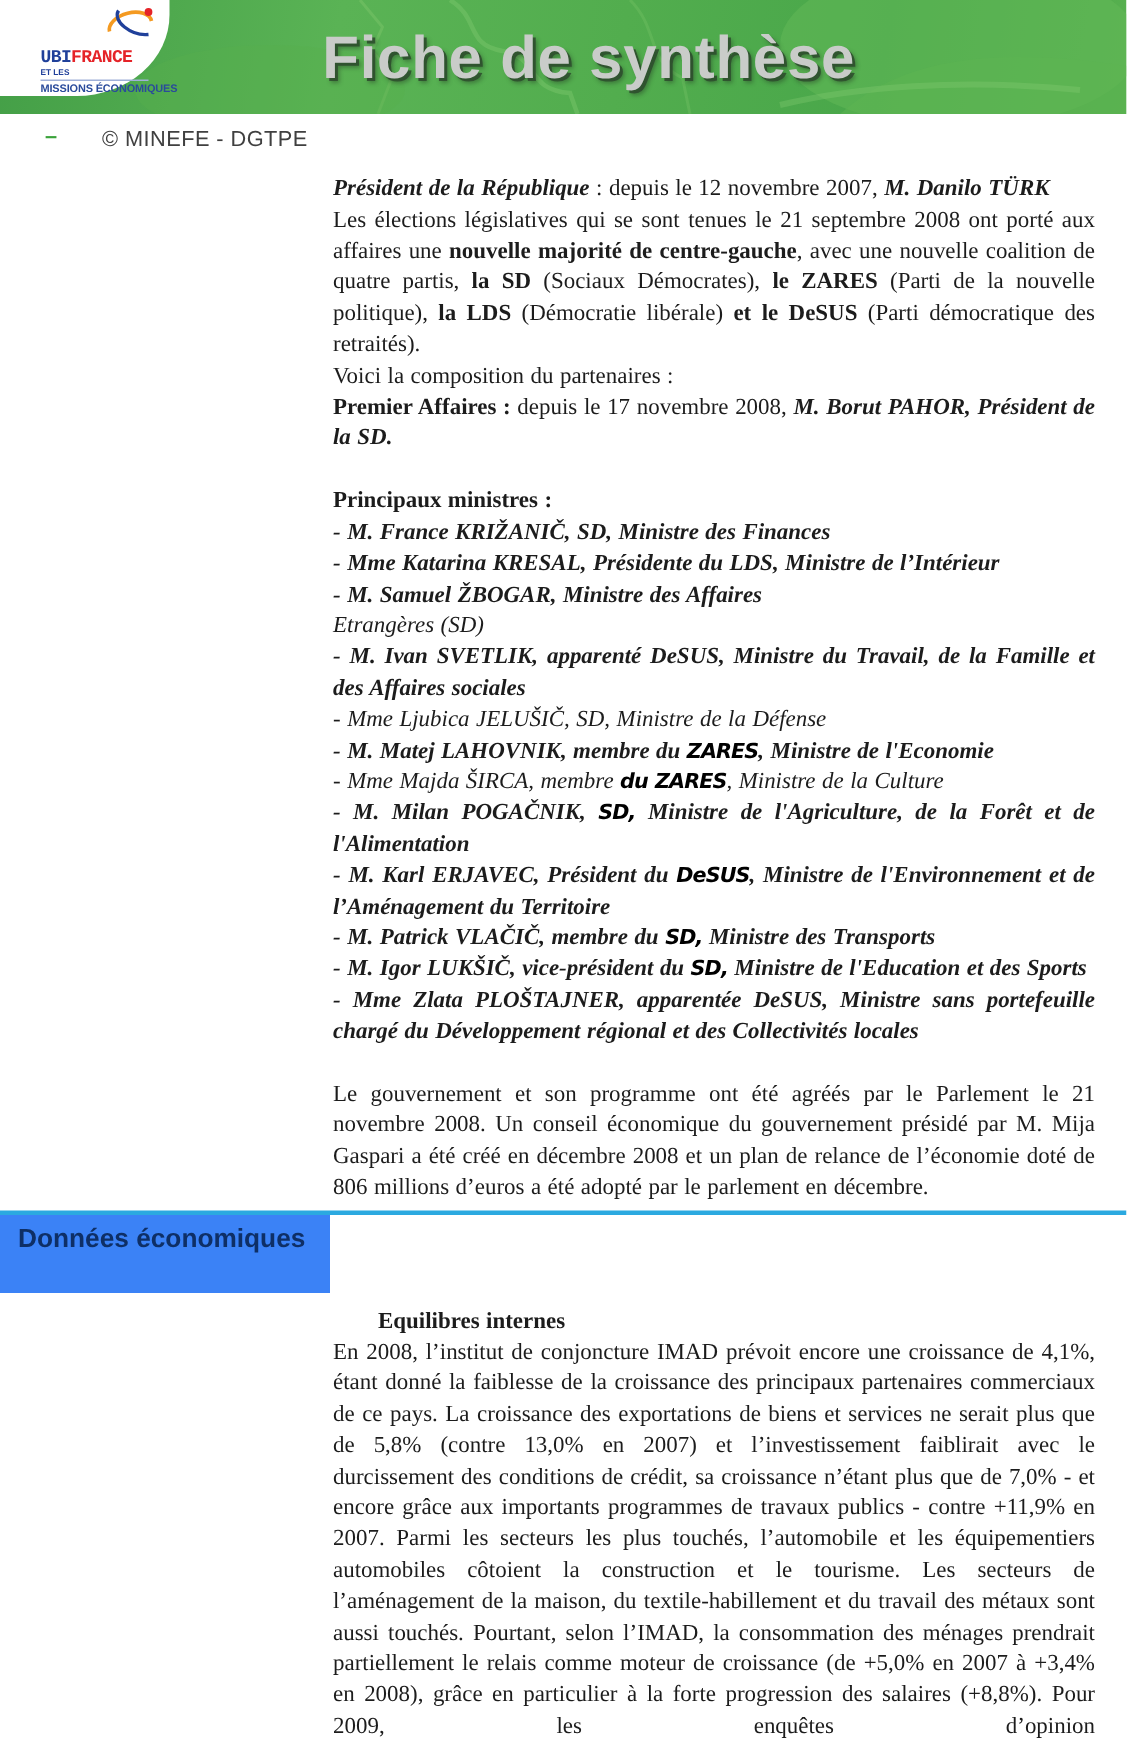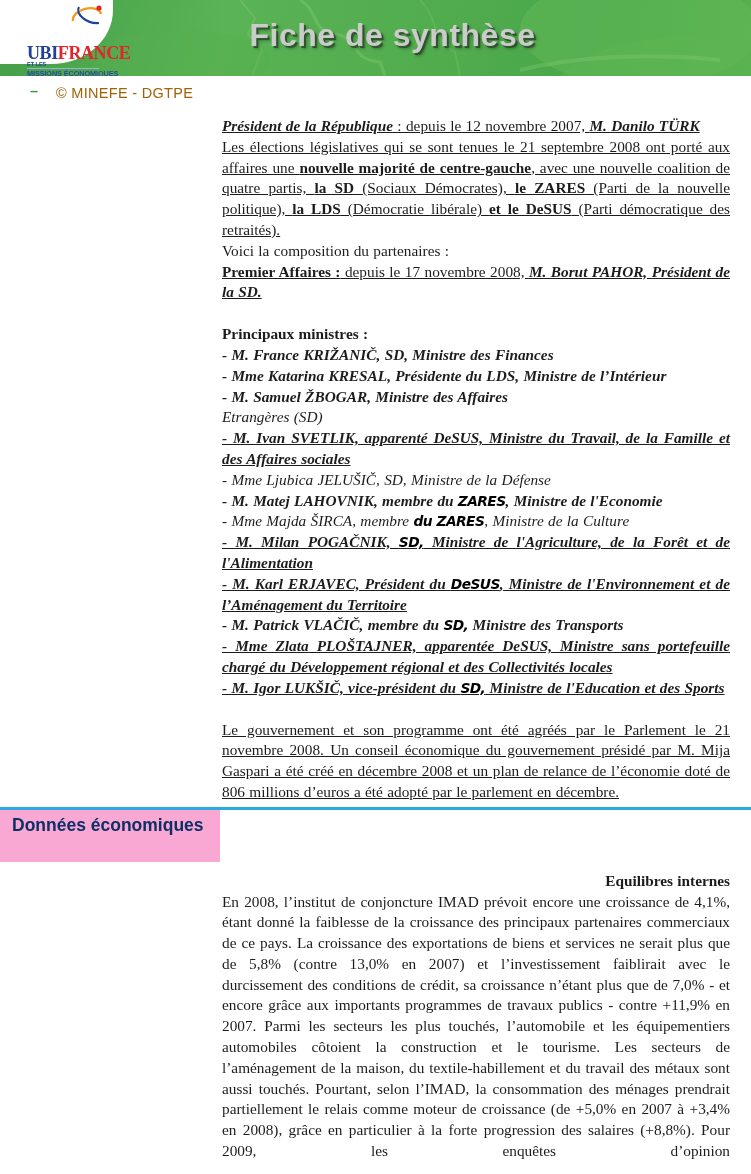--- a/index.html
+++ b/index.html
@@ -15,66 +15,66 @@
   .banner {
     position: relative; height: 76px;
     background: linear-gradient(100deg, #449f47 0%, #5ab355 30%, #52ad4e 55%, #49a74a 78%, #57b04f 100%);
     overflow: hidden;
   }
   .banner svg.map { position: absolute; top: 0; left: 0; width: 100%; height: 100%; }
   .banner-title {
     position: absolute; left: 0; right: 0; top: 17px;
     text-align: center; padding-left: 34px;
     font-family: "Liberation Sans", sans-serif;
-    font-size: 32px; font-weight: bold; letter-spacing: 0.5px;
+    font-size: 40px; font-weight: bold; letter-spacing: 0.5px;
     color: #c9ccc9;
     text-shadow: 2px 2px 0 rgba(45,75,45,0.85), 3px 3px 3px rgba(35,60,35,0.45);
   }
   .logo-box {
     position: absolute; top: 0; left: 0;
     width: 113px; height: 64px;
     background: #ffffff;
     border-bottom-right-radius: 62px 54px;
     padding: 4px 0 0 27px;
   }
   .logo-mark { margin-left: 22px; height: 22px; }
-  .logo-line1 { font-family: Liberation Serif, serif; font-weight: bold; font-size: 18px; letter-spacing: -0.4px; line-height: 15px; white-space: nowrap; margin-top: 16px; }
+  .logo-line1 { font-family: Liberation Mono, monospace; font-weight: bold; font-size: 12px; letter-spacing: -0.4px; line-height: 15px; white-space: nowrap; }
   .logo-ubi { color: #20409a; }
   .logo-france { color: #e52328; }
   .logo-etles { font-family: "Liberation Sans", sans-serif; font-size: 5.5px; color: #20409a; font-weight: bold; line-height: 6px; border-bottom: 0.5px solid #9fb0d8; width: 72px; padding-bottom: 1px; }
   .logo-missions { font-family: "Liberation Sans", sans-serif; font-size: 7.3px; color: #2a4b9b; font-weight: bold; letter-spacing: -0.1px; line-height: 9px; white-space: nowrap; }
 
   
   .copyright-row {
     position: relative; height: 18px; margin-top: 9px; margin-bottom: 13px;
     font-family: "Liberation Sans", sans-serif; font-size: 14.5px;
   }
   .copy-dash { position: absolute; left: 30px; top: -2px; color: #3aa23a; font-weight: bold; }
-  .copy-text { position: absolute; left: 56px; top: 0; color: #a16207; letter-spacing: 0.3px; }
+  .copy-text { position: absolute; left: 68px; top: 0; color: #404040; letter-spacing: 0.3px; }
 
   
   .doc-body { width: 751px; }
   .body-p {
     margin: 0 21px 0 222px;
     font-size: 15.3px; line-height: 20.8px;
     color: #1c1c1c;
     word-spacing: 0.5px;
   }
-  .body-p.justify { text-align: justify; text-decoration: underline; }
+  .body-p.justify { text-align: justify; }
   .body-p.cutoff { text-align: justify; text-align-last: justify; }
   .spacer { height: 21px; }
   .seg.b { font-weight: bold; }
   .seg.i { font-style: italic; }
   .seg.heavy {
     font-family: "DejaVu Sans", sans-serif;
     font-weight: bold; font-style: italic;
     font-size: 13.8px; letter-spacing: -0.6px;
     color: #000;
   }
-  .heading { font-weight: bold; padding-left: 30px; margin-top: 2px; text-align: right; }
+  .heading { font-weight: bold; padding-left: 30px; margin-top: 2px; }
 
   
   .section-divider { margin-top: 4px; margin-bottom: 9px; }
   .blue-rule { height: 3px; width: 751px; }
   .section-label {
     width: 220px; min-height: 52px;
     padding: 4px 10px 6px 12px;
     font-family: "Liberation Sans", sans-serif;
     font-weight: bold; font-size: 17.5px; line-height: 22px;
   }
@@ -123,23 +123,23 @@
     <p class="body-p"><span class="seg b i">- Mme Katarina KRESAL, Présidente du LDS, Ministre de l’Intérieur</span></p>
     <p class="body-p"><span class="seg b i">- M. Samuel  ŽBOGAR, Ministre des Affaires</span></p>
     <p class="body-p"><span class="seg i">Etrangères (SD)</span></p>
     <p class="body-p justify"><span class="seg b i">- M.  Ivan SVETLIK, apparenté DeSUS, Ministre du Travail, de la Famille et des Affaires  sociales</span></p>
     <p class="body-p"><span class="seg i">- Mme Ljubica JELUŠIČ, SD, Ministre de la Défense</span></p>
     <p class="body-p"><span class="seg b i">- M. Matej LAHOVNIK, membre du </span><span class="seg heavy">ZARES</span><span class="seg b i">, Ministre de l'Economie</span></p>
     <p class="body-p"><span class="seg i">- Mme Majda ŠIRCA, membre </span><span class="seg heavy">du ZARES</span><span class="seg i">, Ministre de la Culture</span></p>
     <p class="body-p justify"><span class="seg b i">- M. Milan POGAČNIK, </span><span class="seg heavy">SD,</span><span class="seg b i">  Ministre de l'Agriculture, de la Forêt et de l'Alimentation</span></p>
     <p class="body-p justify"><span class="seg b i">- M. Karl ERJAVEC, Président du </span><span class="seg heavy">DeSUS</span><span class="seg b i">, Ministre de l'Environnement et de l’Aménagement du Territoire</span></p>
     <p class="body-p"><span class="seg b i">- M. Patrick VLAČIČ, membre du </span><span class="seg heavy">SD,</span><span class="seg b i"> Ministre des Transports</span></p>
+    <p class="body-p justify"><span class="seg b i">- M. Igor LUKŠIČ, vice-président du  </span><span class="seg heavy">SD,</span><span class="seg b i"> Ministre de l'Education et des Sports</span></p>
     <p class="body-p justify"><span class="seg b i">- Mme Zlata PLOŠTAJNER, apparentée DeSUS, Ministre sans portefeuille chargé du Développement régional et des Collectivités locales</span></p>
-    <p class="body-p justify"><span class="seg b i">- M. Igor LUKŠIČ, vice-président du  </span><span class="seg heavy">SD,</span><span class="seg b i"> Ministre de l'Education et des Sports</span></p>
     <div class="spacer"></div>
     <p class="body-p justify"><span class="seg">Le gouvernement et son programme ont été agréés par le Parlement le 21 novembre 2008.  Un conseil économique du gouvernement présidé par M. Mija Gaspari a été créé en décembre 2008 et un plan de relance de l’économie doté de 806 millions d’euros a été adopté par le parlement en décembre.</span></p>
     <div class="section-divider">
       <div class="blue-rule" style="background: rgb(43, 169, 224);"></div>
-      <div class="section-label" style="background: #f9a8d4; color: rgb(14, 47, 102);">Données économiques</div>
+      <div class="section-label" style="background: #3b82f6; color: rgb(14, 47, 102);">Données économiques</div>
     </div>
     <p class="body-p heading"><span class="seg b">Equilibres internes</span></p>
     <p class="body-p cutoff"><span class="seg">En 2008, l’institut de conjoncture IMAD prévoit encore une croissance de 4,1%, étant donné la faiblesse de la croissance des principaux partenaires commerciaux de ce pays. La croissance des exportations de biens et services ne serait plus que de 5,8% (contre 13,0% en 2007) et l’investissement faiblirait avec le durcissement des conditions de crédit, sa croissance n’étant plus que de 7,0% - et encore grâce aux importants programmes de travaux publics - contre +11,9% en 2007. Parmi les secteurs les plus touchés, l’automobile et les équipementiers automobiles côtoient la construction et le tourisme. Les secteurs de l’aménagement de la maison, du textile-habillement et du travail des métaux sont aussi touchés. Pourtant, selon l’IMAD, la consommation des ménages prendrait partiellement le relais comme moteur de croissance (de +5,0% en 2007 à +3,4% en 2008), grâce en particulier à la forte progression des salaires (+8,8%). Pour 2009, les enquêtes d’opinion</span></p>
   </main>
 
 </body></html>

